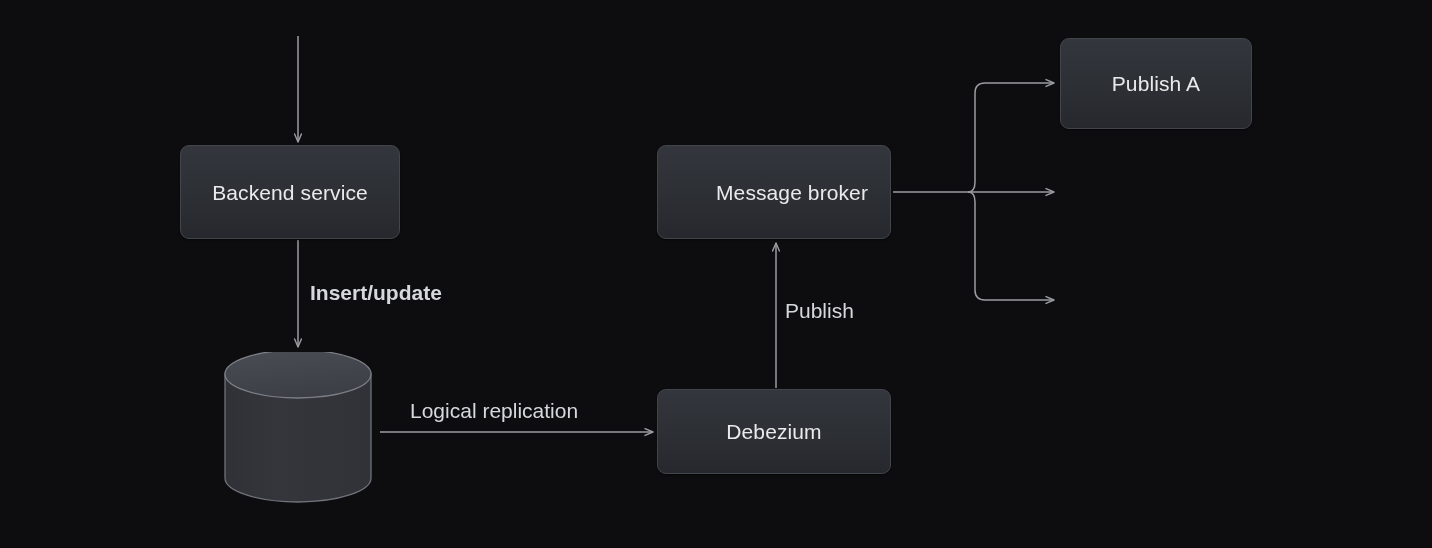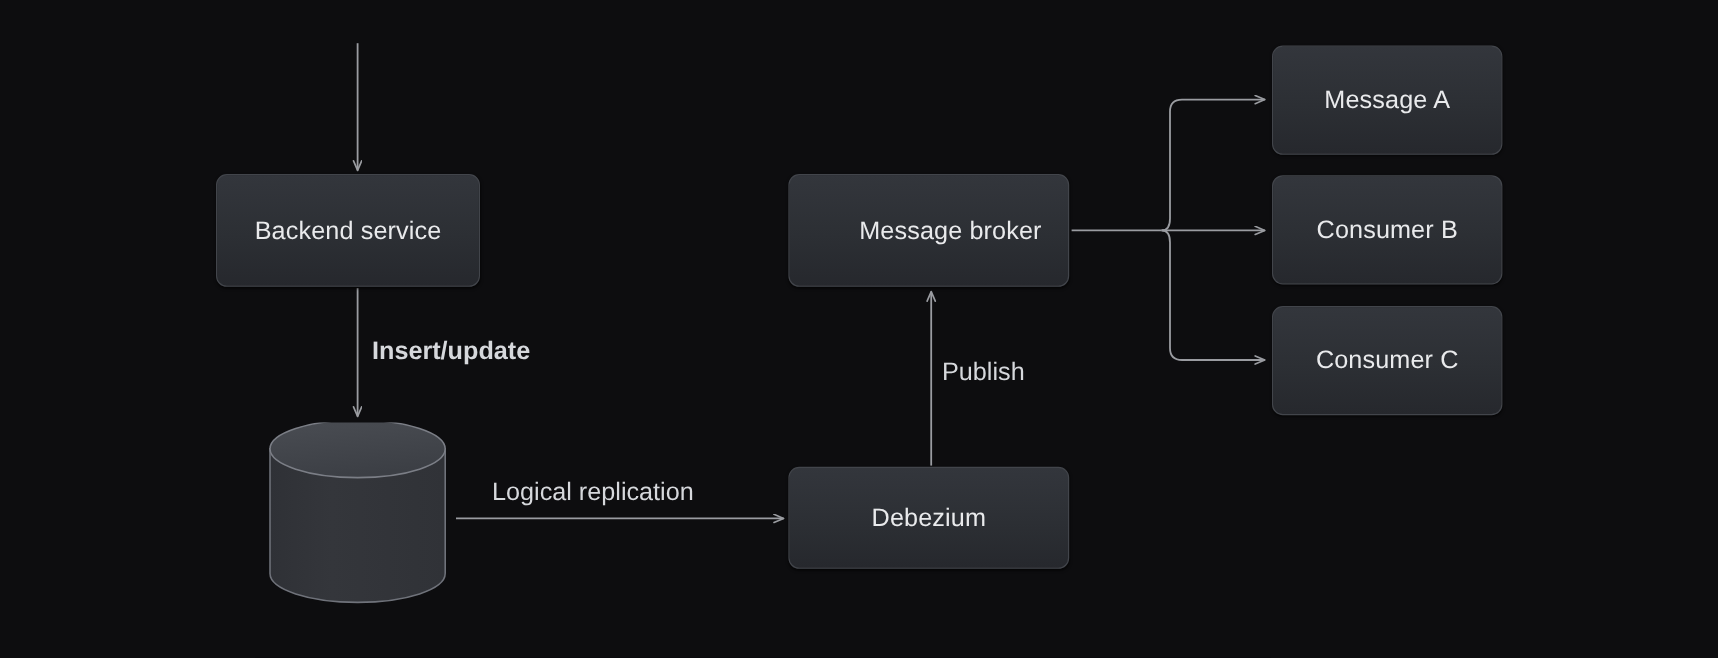--- a/index.html
+++ b/index.html
@@ -146,24 +146,18 @@
 
   <div class="node" id="node-broker">
     <span class="node-label">Message broker</span>
   </div>
 
   <div class="node" id="node-debezium">
     <span class="node-label">Debezium</span>
   </div>
 
   <div class="node" id="node-consumer-a">
-    <span class="node-label">Message A</span>
+    <span class="node-label">Publish A</span>
   </div>
 
-  <div class="node" id="node-consumer-b">
-    <span class="node-label">Consumer B</span>
-  </div>
 
-  <div class="node" id="node-consumer-c">
-    <span class="node-label">Consumer C</span>
-  </div>
 
 </div>
 
 </body></html>

